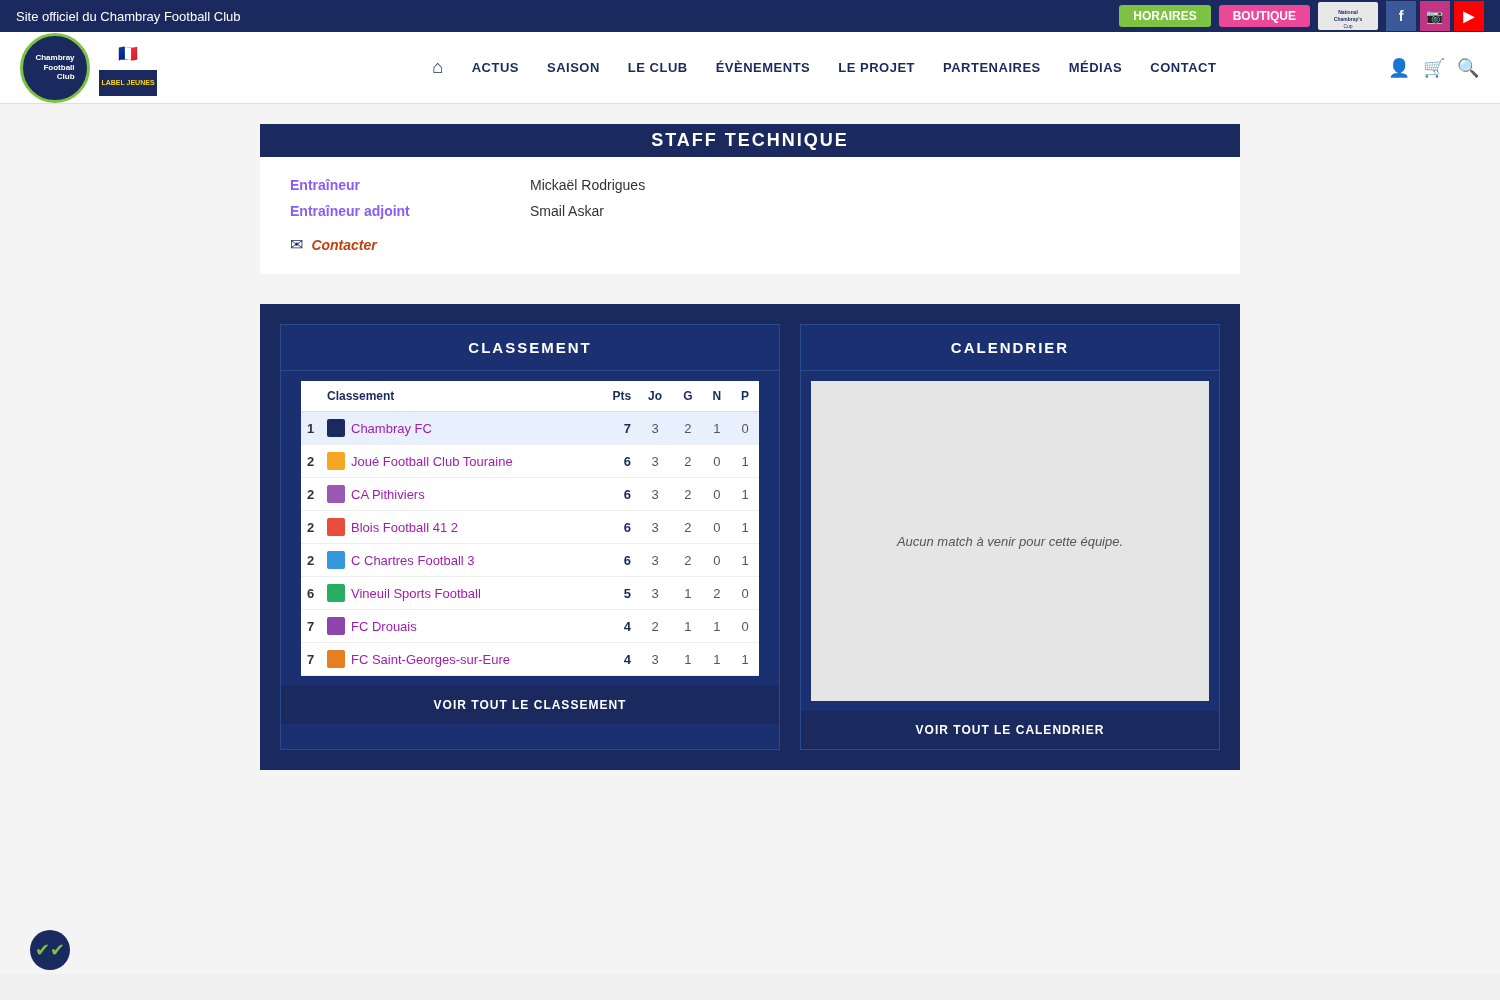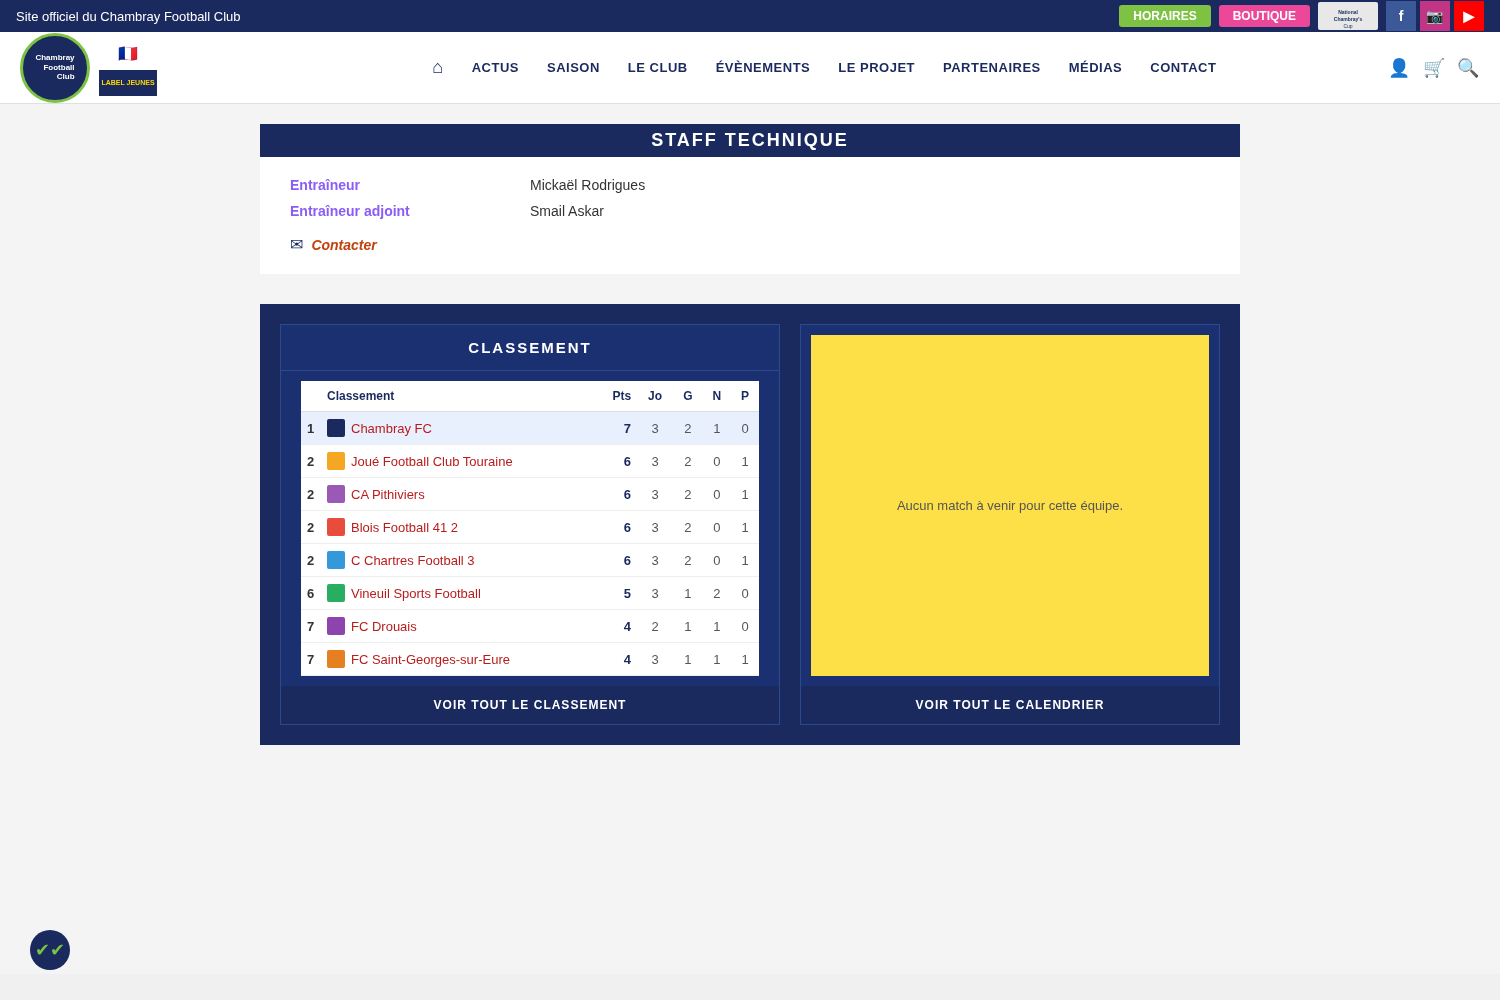--- a/index.html
+++ b/index.html
@@ -176,21 +176,21 @@
       padding: 8px 6px;
       text-align: left;
       border-bottom: 1px solid #ddd;
     }
     .classement-table th.num { width: 20px; }
     .classement-table th.pts { text-align: right; }
     .classement-table th.num-col { text-align: center; }
     .classement-table td {
       padding: 7px 6px;
       font-size: 13px;
-      color: #b91c1c;
+      color: #a21caf;
       border-bottom: 1px solid #eee;
     }
     .classement-table td.rank { color: #333; font-weight: bold; width: 20px; }
     .classement-table td.pts-val { font-weight: bold; color: #1a2a5e; text-align: right; }
     .classement-table td.num-val { text-align: center; color: #555; }
     .classement-table tr.highlighted { background: #e8f0fe; }
     .team-logo {
       width: 18px; height: 18px;
       display: inline-block;
       background: #999;
@@ -215,28 +215,29 @@
     .calendrier-box {
       width: 420px;
       background: #1a3070;
       border: 1px solid #2a4a8e;
       display: flex;
       flex-direction: column;
     }
     .calendrier-content {
       flex: 1;
       margin: 10px;
-      background: #fde047;
+      background: #e5e5e5;
       display: flex;
       align-items: center;
       justify-content: center;
       min-height: 320px;
       color: #555;
       font-size: 13px;
       text-align: center;
+      font-style: italic;
     }
 
     
     .scroll-btn {
       position: fixed;
       bottom: 30px;
       left: 30px;
       width: 40px; height: 40px;
       background: #1a2a5e;
       border-radius: 50%;
@@ -457,20 +458,21 @@
     <td class="num-val">1</td>
     <td class="num-val">1</td>
   </tr>
             </tbody>
         </table>
       </div>
       <div class="voir-btn">VOIR TOUT LE CLASSEMENT</div>
     </div>
 
     <div class="calendrier-box">
+      <div class="box-header">CALENDRIER</div>
       <div class="calendrier-content">
         <span>Aucun match à venir pour cette équipe.</span>
       </div>
       <div class="voir-btn">VOIR TOUT LE CALENDRIER</div>
     </div>
 
   </div>
 </div>
 
 <div class="scroll-btn">✔✔</div>

